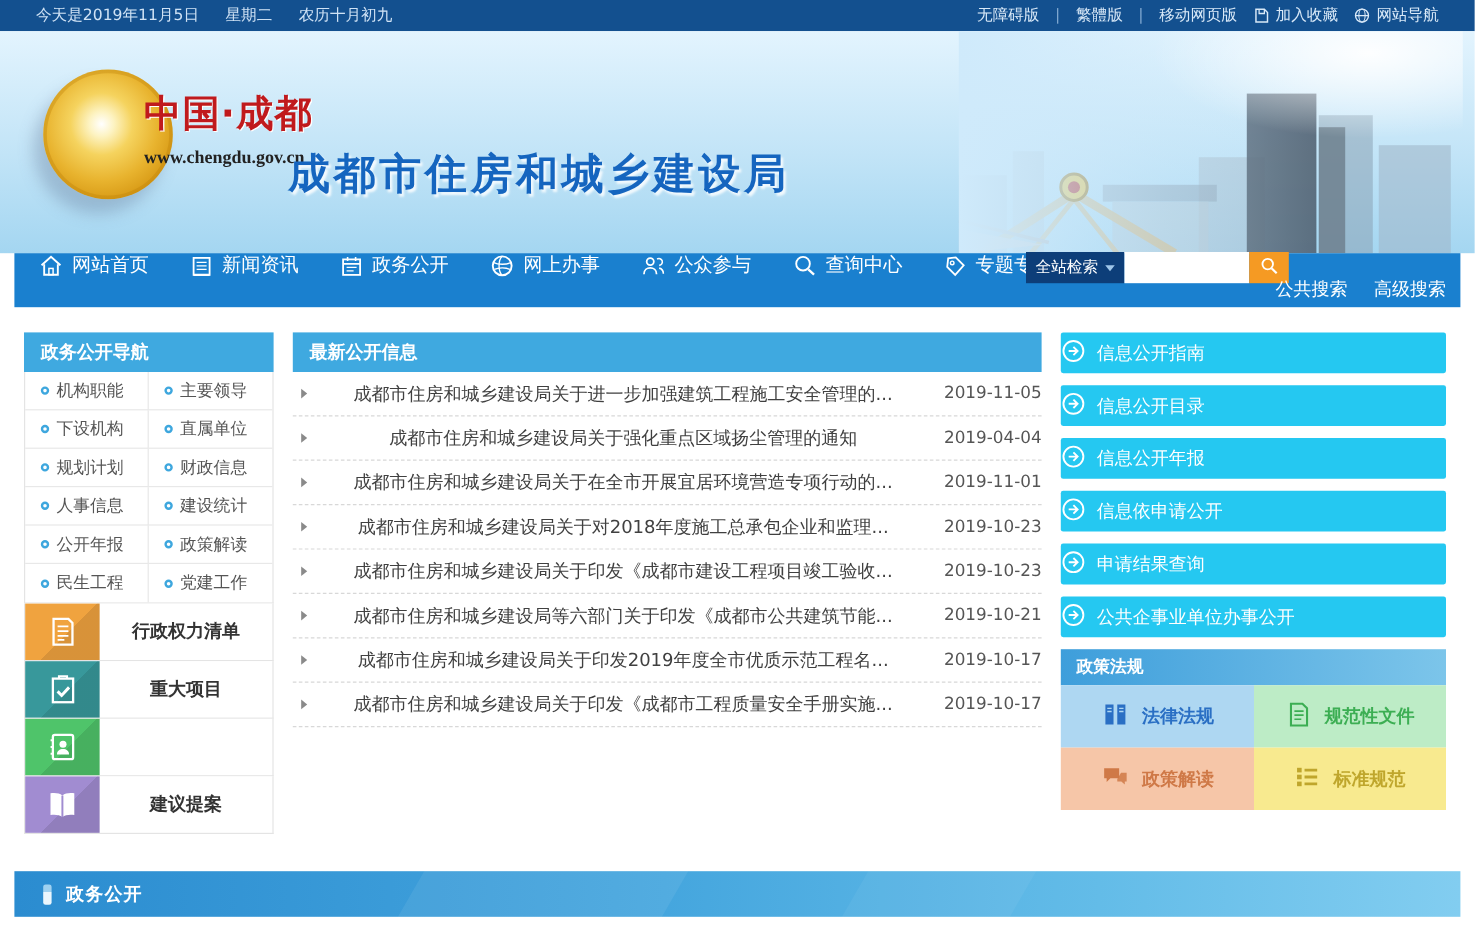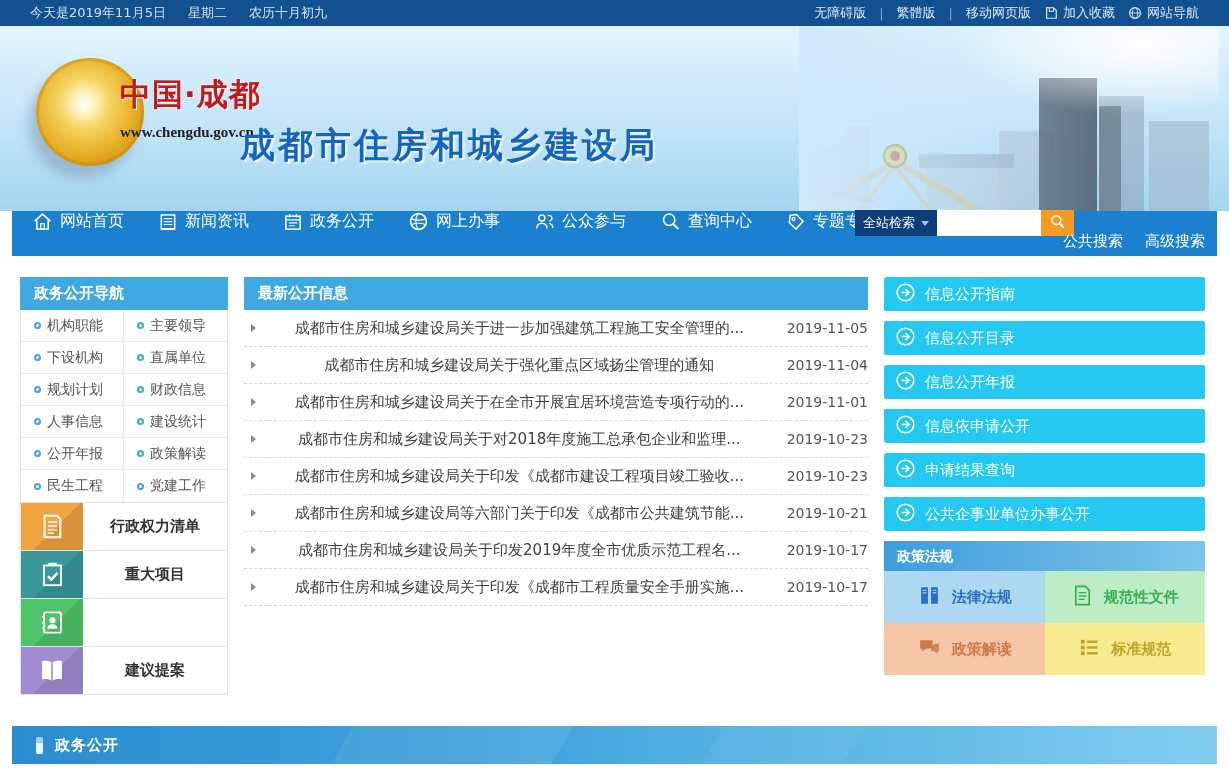--- a/index.html
+++ b/index.html
@@ -76,21 +76,21 @@
   .col-mid { flex:1; min-width:0; }
   .news-list { background:#fff; }
   .news-row { height:37px; display:flex; align-items:center; border-bottom:1px dashed #d8d8d8; cursor:pointer;text-align:center; }
   .tri { width:0; height:0; border-top:4px solid transparent; border-bottom:4px solid transparent;
     border-left:5px solid #8a8a8a; margin:0 10px 0 7px; flex:none; }
   .news-title { font-size:15px; color:#404040; white-space:nowrap; overflow:hidden; flex:1; }
   .news-date { font-size:14px; color:#555; margin-left:14px; flex:none; }
 
   .col-right { width:321px; flex:none; }
   .cyan-btn { height:34px; background:#25c8f1; border-radius:2px; display:flex; align-items:center;
-    gap:9px; color:#fff; font-size:15px; padding-left:11px; margin-bottom:10px; cursor:pointer; }
+    gap:9px; color:#fff; font-size:15px; margin-bottom:10px; cursor:pointer; }
   .policy { margin-top:3px; }
   .policy-head { height:30px; background:linear-gradient(90deg,#3e9edb 0%,#7cc5ea 100%);
     color:#fff; font-size:14px; font-weight:bold; line-height:30px; padding-left:13px; }
   .policy-grid { display:flex; flex-wrap:wrap; }
   .p-tile { width:50%; height:52px; display:flex; align-items:center; justify-content:center;
     gap:10px; font-size:15px; font-weight:bold; cursor:pointer; }
   .p-blue { background:#aed7f2; color:#2a6fc4; } .p-green { background:#bdecc6; color:#3cae53; }
   .p-salmon { background:#f6c6a8; color:#cf7947; } .p-yellow { background:#f8ea8f; color:#bfa62c; }
 
   
@@ -363,21 +363,21 @@
     <div class="panel-head">最新公开信息</div>
     <div class="news-list">
       <div class="news-row">
           <span class="tri"></span>
           <span class="news-title">成都市住房和城乡建设局关于进一步加强建筑工程施工安全管理的...</span>
           <span class="news-date">2019-11-05</span>
         </div>
       <div class="news-row">
           <span class="tri"></span>
           <span class="news-title">成都市住房和城乡建设局关于强化重点区域扬尘管理的通知</span>
-          <span class="news-date">2019-11-04</span>
+          <span class="news-date">2019-04-04</span>
         </div>
       <div class="news-row">
           <span class="tri"></span>
           <span class="news-title">成都市住房和城乡建设局关于在全市开展宜居环境营造专项行动的...</span>
           <span class="news-date">2019-11-01</span>
         </div>
       <div class="news-row">
           <span class="tri"></span>
           <span class="news-title">成都市住房和城乡建设局关于对2018年度施工总承包企业和监理...</span>
           <span class="news-date">2019-10-23</span>

